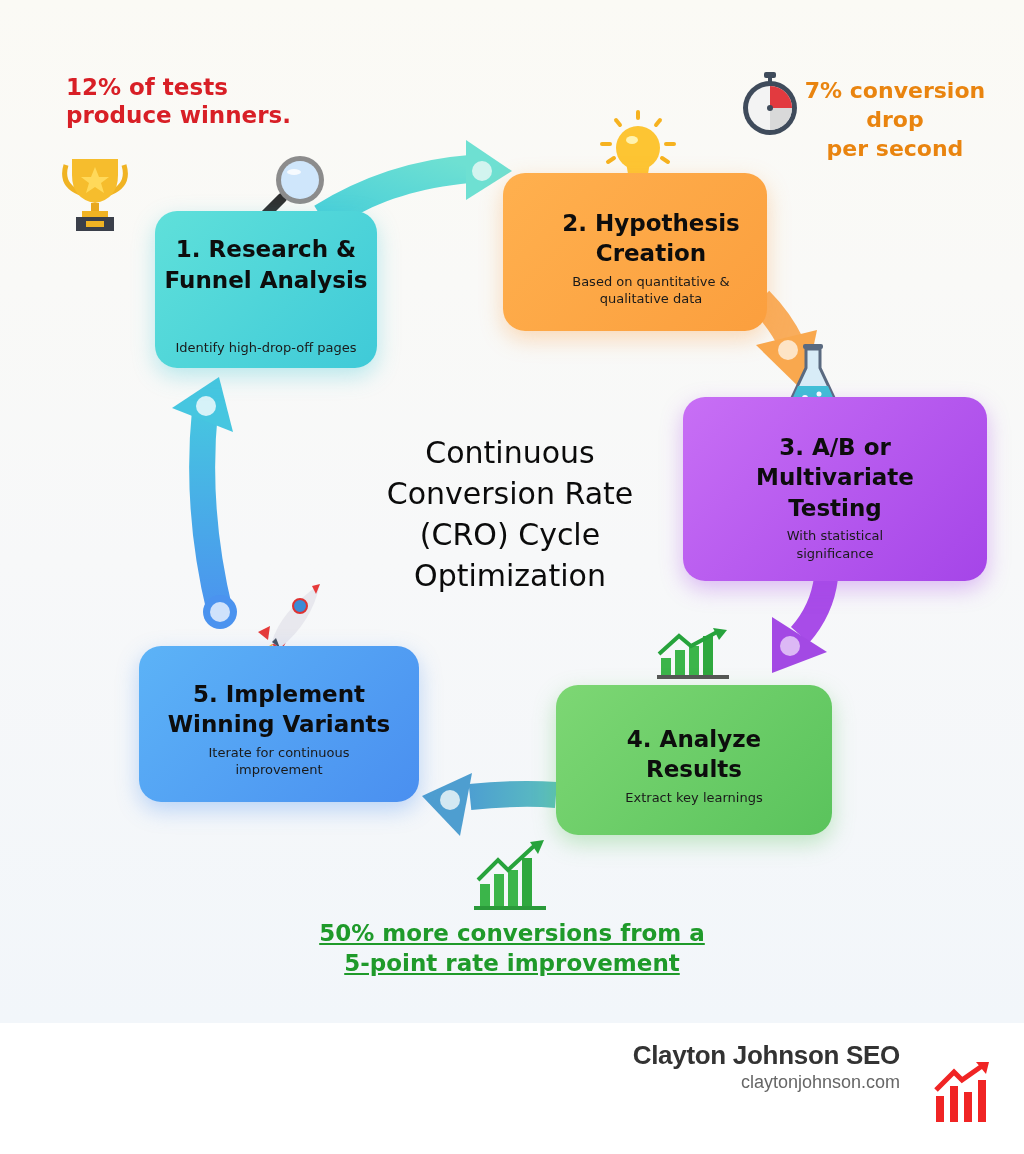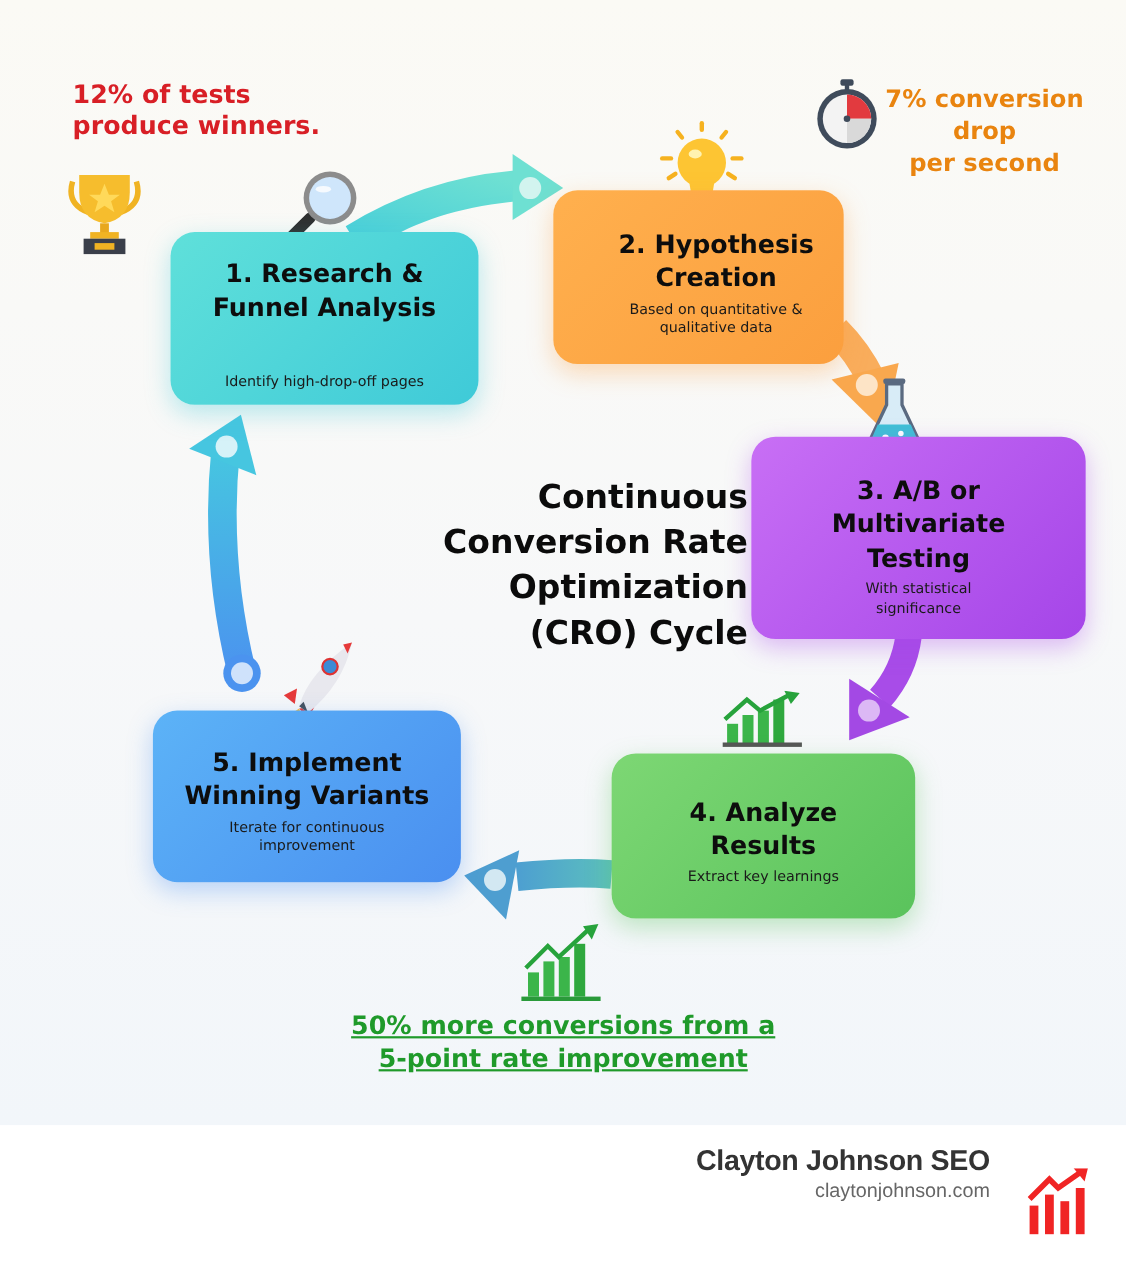--- a/index.html
+++ b/index.html
@@ -25,39 +25,39 @@
   .stat-orange { left: 790px; top: 76px; color: #e9840f; font-size: 22px; width: 210px; text-align: center; line-height: 1.32; }
   .stat-green { left: 300px; top: 918px; color: #1f9a2a; font-size: 23px; width: 424px; text-align: center; line-height: 1.32; text-decoration: underline; }
 
   .box {
     position: absolute; border-radius: 22px; text-align: center;
     color: #111; display: flex; flex-direction: column; justify-content: center; align-items: center;
     padding: 10px 14px;
   }
   .box .title { font-weight: bold; font-size: 23px; line-height: 1.32; color: #0d0d0d; }
   .box .desc { font-size: 13px; line-height: 1.35; color: #1a1a1a; margin-top: 4px; }
-  .box1 { left: 155px; top: 211px; width: 280px; height: 157px;
+  .box1 { left: 155px; top: 211px; width: 222px; height: 157px;
           background: linear-gradient(135deg, #5fe0da 0%, #3fcad8 100%);
           box-shadow: 0 8px 22px rgba(64,200,216,0.35); padding-top: 22px; gap: 40px; }
   .box2 { left: 503px; top: 173px; width: 264px; height: 158px;
           background: linear-gradient(135deg, #ffb04e 0%, #fb9f3e 100%);
           box-shadow: 0 8px 22px rgba(251,159,62,0.35); padding-top: 22px; padding-left: 46px; }
   .box3 { left: 683px; top: 397px; width: 304px; height: 184px;
           background: linear-gradient(135deg, #c86ff5 0%, #a545e8 100%);
           box-shadow: 0 8px 22px rgba(165,69,232,0.35); padding-top: 26px; }
   .box4 { left: 556px; top: 685px; width: 276px; height: 150px;
           background: linear-gradient(135deg, #7dd774 0%, #5ac35c 100%);
           box-shadow: 0 8px 22px rgba(90,195,92,0.35); padding-top: 20px; }
   .box5 { left: 139px; top: 646px; width: 280px; height: 156px;
           background: linear-gradient(135deg, #5cb3f7 0%, #4a8ff0 100%);
           box-shadow: 0 8px 22px rgba(74,143,240,0.35); padding-top: 20px; }
 
   .center-title {
     position: absolute; left: 340px; top: 432px; width: 340px;
-    text-align: right; font-weight: bold; font-size: 30px; line-height: 1.37; color: #0b0b0b;
+    text-align: center; font-weight: normal; font-size: 30px; line-height: 1.37; color: #0b0b0b;
   }
   .layer { position: absolute; left: 0; top: 0; width: 1024px; height: 1023px; pointer-events: none; }
   .icon { position: absolute; }
 
   .brand { position: absolute; right: 124px; top: 1040px; text-align: right; font-family: "Liberation Sans", sans-serif; }
   .brand-name { font-weight: bold; font-size: 26px; color: #333; letter-spacing: -0.3px; }
   .brand-url { font-size: 18px; color: #666; margin-top: 1px; }
   .brand-logo { position: absolute; left: 934px; top: 1062px; }
 </style>
 </head>
@@ -221,22 +221,22 @@
   </div>
 
   <div class="box box5">
     <div class="title" style="width:260px">5. Implement Winning Variants</div>
     <div class="desc" style="width:210px">Iterate for continuous improvement</div>
   </div>
 
   <div class="center-title">
     <div>Continuous</div>
     <div>Conversion Rate</div>
+    <div>(CRO) Cycle</div>
     <div>Optimization</div>
-    <div>(CRO) Cycle</div>
   </div>
 
   <svg class="icon" style="left:472px;top:840px" width="76" height="72" viewBox="0 0 76 72">
     <rect x="8" y="44" width="10" height="22" fill="#3bb54a"></rect>
     <rect x="22" y="34" width="10" height="32" fill="#3bb54a"></rect>
     <rect x="36" y="30" width="10" height="36" fill="#3bb54a"></rect>
     <rect x="50" y="18" width="10" height="48" fill="#2fa83e"></rect>
     <polyline points="6,40 26,20 36,30 62,6" stroke="#27a33c" stroke-width="4" fill="none"></polyline>
     <polygon points="58,2 72,0 66,14" fill="#27a33c"></polygon>
     <rect x="2" y="66" width="72" height="4" fill="#2a9a3a"></rect>

